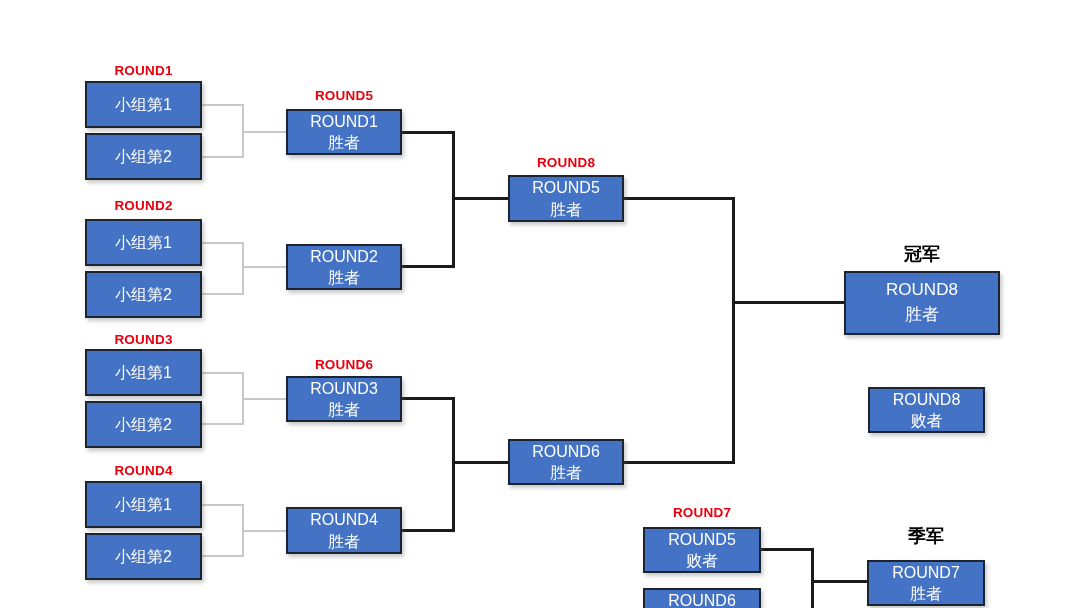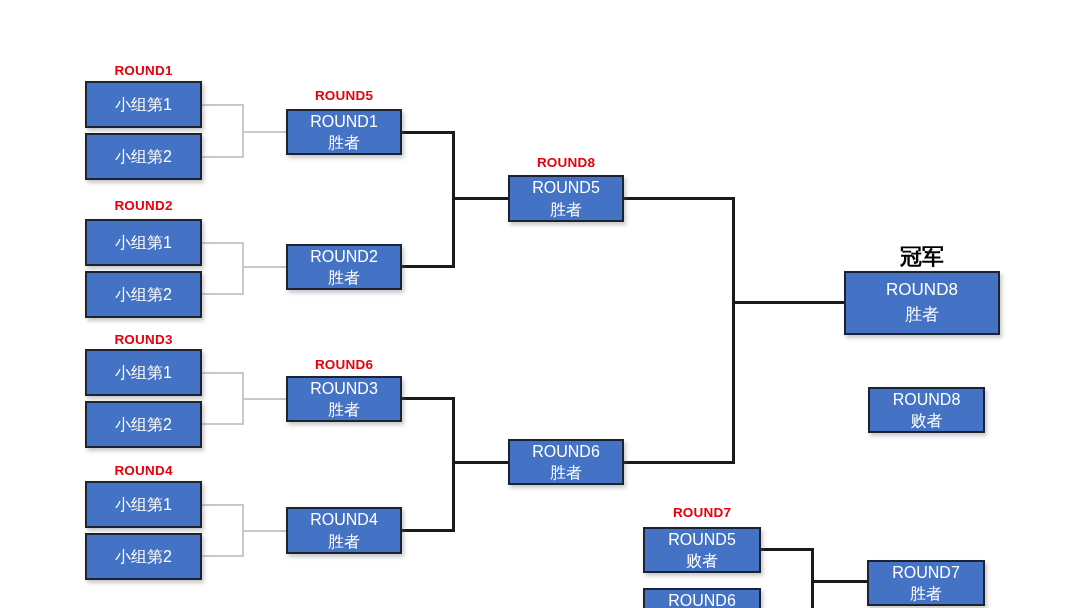--- a/index.html
+++ b/index.html
@@ -15,21 +15,21 @@
     box-shadow:2px 3px 4px rgba(100,100,100,0.35);
   }
   .nbox .tl { font-size:16px; }
   .nbox.single { font-size:17px; }
   .nbox.big .tl { font-size:17px; line-height:1.45; }
   .rlabel {
     position:absolute; color:#E8000D; font-weight:bold; font-size:13.5px;
     text-align:center; letter-spacing:0.2px;
   }
   .btitle {
-    position:absolute; color:#000000; font-weight:bold; font-size:22px;
+    position:absolute; color:#000000; font-weight:bold; font-size:18px;
     text-align:center;
   }
   .ln { position:absolute; }
   .lb { background:#1a1a1a; }
   .lg { background:#c9c9c9; }
   .watermark {
     position:absolute; left:8px; top:566px; display:flex; align-items:flex-end;
     color:#e3e3e3; font-weight:bold; font-size:23px; letter-spacing:2px;
   }
   .ghost-circle {
@@ -88,20 +88,21 @@
   <div class="rlabel" style="left:85px;top:20px;width:117px">ROUND1</div>
   <div class="rlabel" style="left:85px;top:155px;width:117px">ROUND2</div>
   <div class="rlabel" style="left:85px;top:289px;width:117px">ROUND3</div>
   <div class="rlabel" style="left:85px;top:420px;width:117px">ROUND4</div>
   <div class="rlabel" style="left:286px;top:45px;width:116px">ROUND5</div>
   <div class="rlabel" style="left:286px;top:314px;width:116px">ROUND6</div>
   <div class="rlabel" style="left:643px;top:462px;width:118px">ROUND7</div>
   <div class="rlabel" style="left:508px;top:112px;width:116px">ROUND8</div>
 
   <div class="btitle" style="left:844px;top:199px;width:156px">冠军</div>
+  <div class="btitle" style="left:867px;top:481px;width:118px">季军</div>
 
   <div class="nbox single" style="left:85px;top:38px;width:117px;height:47px">
     <div class="tl">小组第1</div>
   </div>
   <div class="nbox single" style="left:85px;top:90px;width:117px;height:47px">
     <div class="tl">小组第2</div>
   </div>
   <div class="nbox single" style="left:85px;top:176px;width:117px;height:47px">
     <div class="tl">小组第1</div>
   </div>

